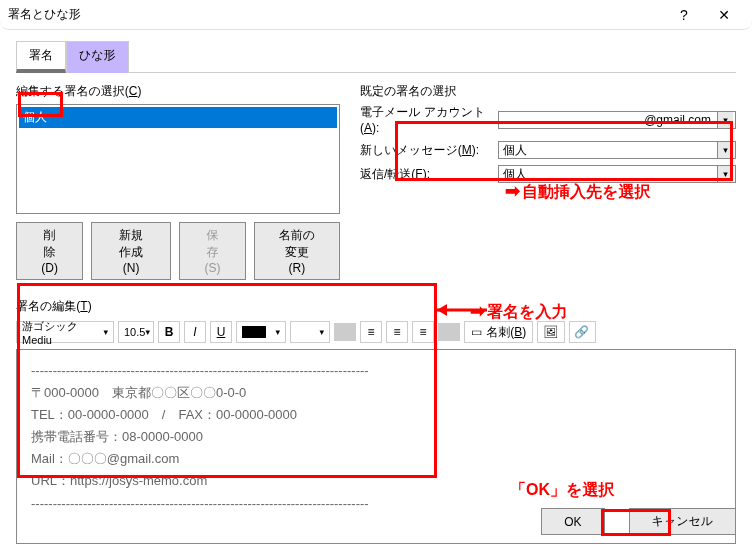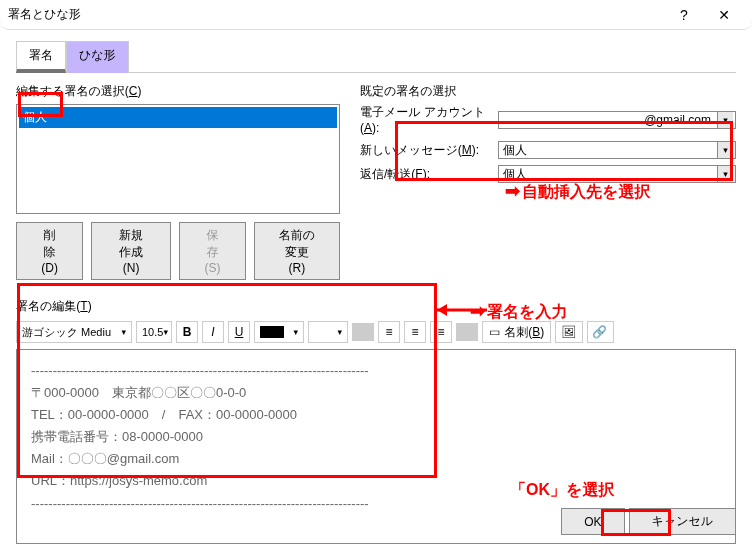--- a/index.html
+++ b/index.html
@@ -22,26 +22,26 @@
 .btnrow { display: flex; gap: 8px; margin-top: 8px; }
 .btn { border: 1px solid #888; background: #e9e9e9; padding: 4px 22px; font-size: 12px; }
 .btn.disabled { color: #999; }
 .field-row { display: flex; align-items: center; margin-bottom: 6px; gap: 8px; }
 .field-row label { width: 130px; text-align: left; }
 .dropdown { border: 1px solid #888; height: 18px; background: #fff; display: flex; align-items: center; padding: 0 4px; position: relative; flex: 1; }
 .dropdown .caret { position: absolute; right: 2px; top: 0; bottom: 0; width: 16px; display: flex; align-items: center; justify-content: center; background: #e9e9e9; border-left: 1px solid #888; font-size: 9px; }
 .edit-section { margin-top: 8px; }
 .toolbar { display: flex; align-items: center; gap: 4px; margin: 6px 0; flex-wrap: wrap; }
 .tool { border: 1px solid #ccc; padding: 2px 5px; display: flex; align-items: center; justify-content: center; height: 22px; min-width: 22px; background: #fff; }
-.tool.fontname { width: 116px; justify-content: flex-start; font-size: 11px; }
+.tool.fontname { width: 98px; justify-content: flex-start; font-size: 11px; }
 .tool.fontsize { width: 36px; justify-content: space-between; font-size: 11px; }
 .tool.color { width: 50px; }
 .tool.divider { border: none; width: 1px; background: #ccc; height: 18px; padding: 0; }
 .editor { border: 1px solid #888; padding: 10px 14px; height: 195px; background: #fff; color: #666; font-size: 13px; line-height: 1.7; overflow: hidden; }
-.footer { position: absolute; bottom: 10px; right: 16px; display: flex; gap: 4px; }
+.footer { position: absolute; bottom: 10px; right: 16px; display: flex; gap: 24px; }
 .footer .btn { padding: 4px 22px; }
 .red-box { border: 3px solid #ff0000; position: absolute; pointer-events: none; }
 .rb1 { left: 18px; top: 92px; width: 45px; height: 25px; }
 .rb2 { left: 395px; top: 121px; width: 338px; height: 60px; }
 .rb3 { left: 17px; top: 283px; width: 420px; height: 195px; }
 .rb4 { left: 601px; top: 509px; width: 70px; height: 27px; }
 .annot { position: absolute; color: #ff0000; font-weight: bold; font-size: 16px; pointer-events: none; }
 .annot .arrow { font-size: 18px; margin-right: 2px; }
 .a1 { left: 505px; top: 180px; }
 .a2 { left: 470px; top: 300px; }

